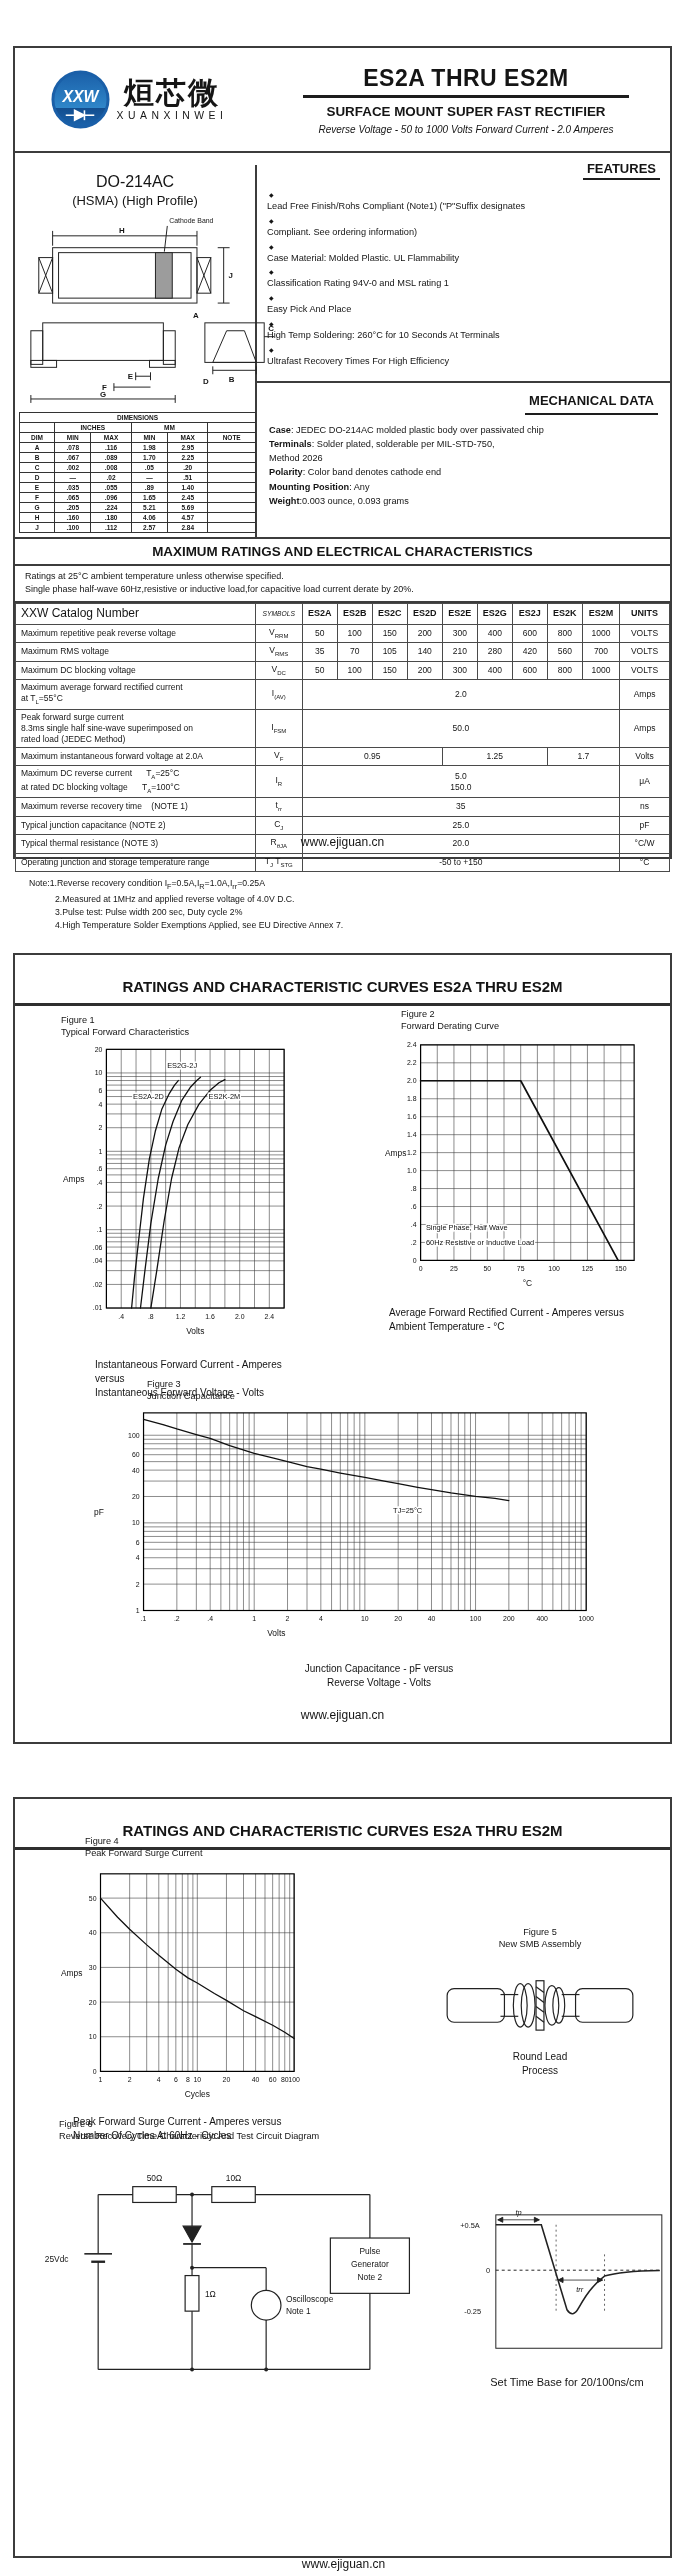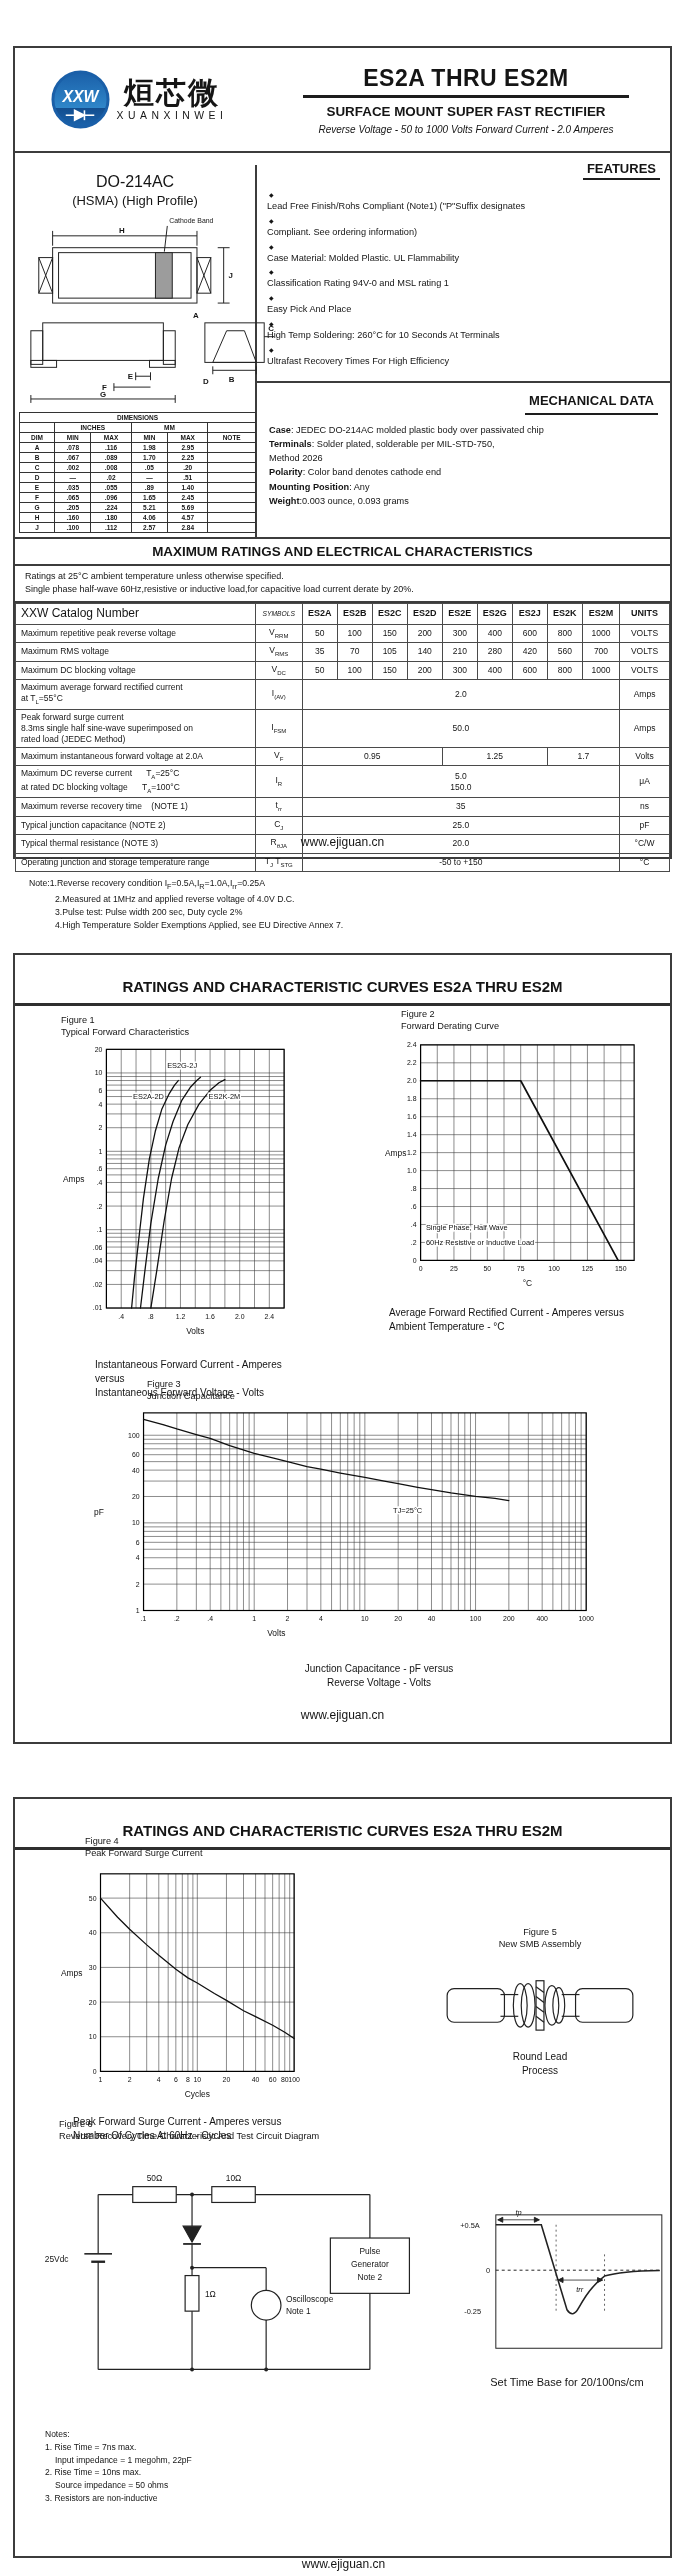--- a/index.html
+++ b/index.html
@@ -860,24 +860,16 @@
         <text x="8" y="112">-0.25</text>
         <text x="63" y="12" text-anchor="middle" font-style="italic">tp</text>
         <text x="125" y="90" text-anchor="middle" font-style="italic">trr</text>
       </g>
     </svg>
     <div class="fig-cap center" style="margin-top:2px;font-size:11px;">
       <div>Set Time Base for 20/100ns/cm</div>
     </div>
   </div>
 
-  <div class="notes6" id="fig6-notes" style="left:30px;top:629px;">
-      <div>Notes:</div>
-      <div>1. Rise Time = 7ns max.</div>
-      <div style="padding-left: 10px;">Input impedance = 1 megohm, 22pF</div>
-      <div>2. Rise Time = 10ns max.</div>
-      <div style="padding-left: 10px;">Source impedance = 50 ohms</div>
-      <div>3. Resistors are non-inductive</div>
-    </div>
 </div>
 
 <div class="site" style="top:2557px;width:687px;">www.ejiguan.cn</div>
 
 
 </body></html>

